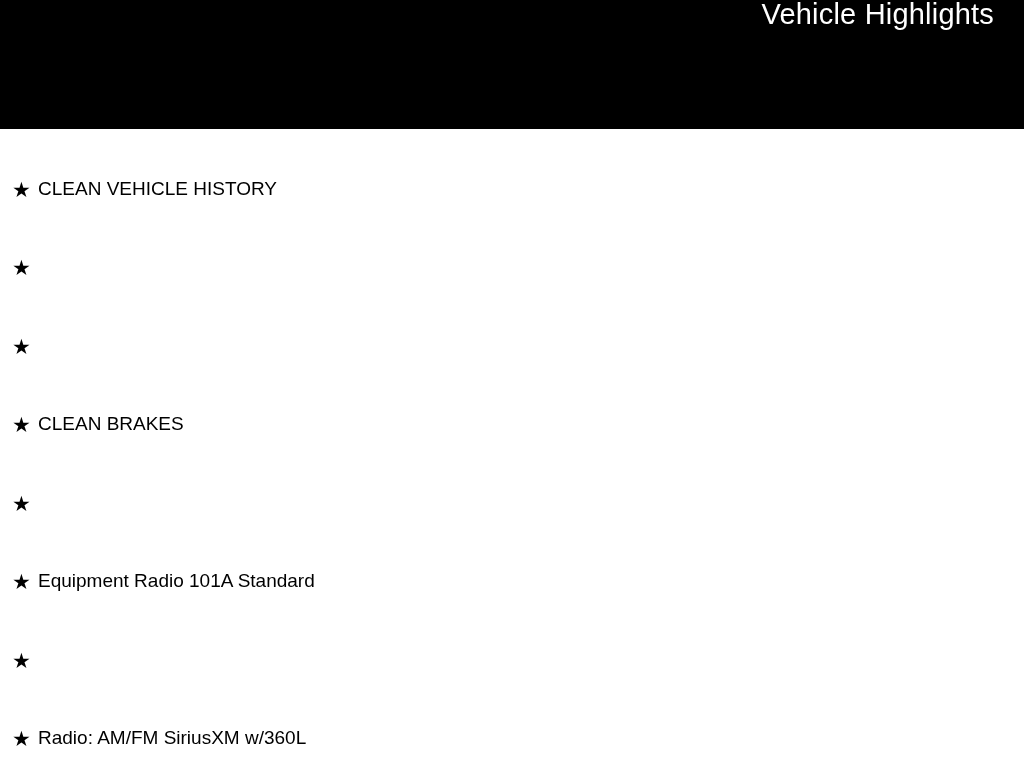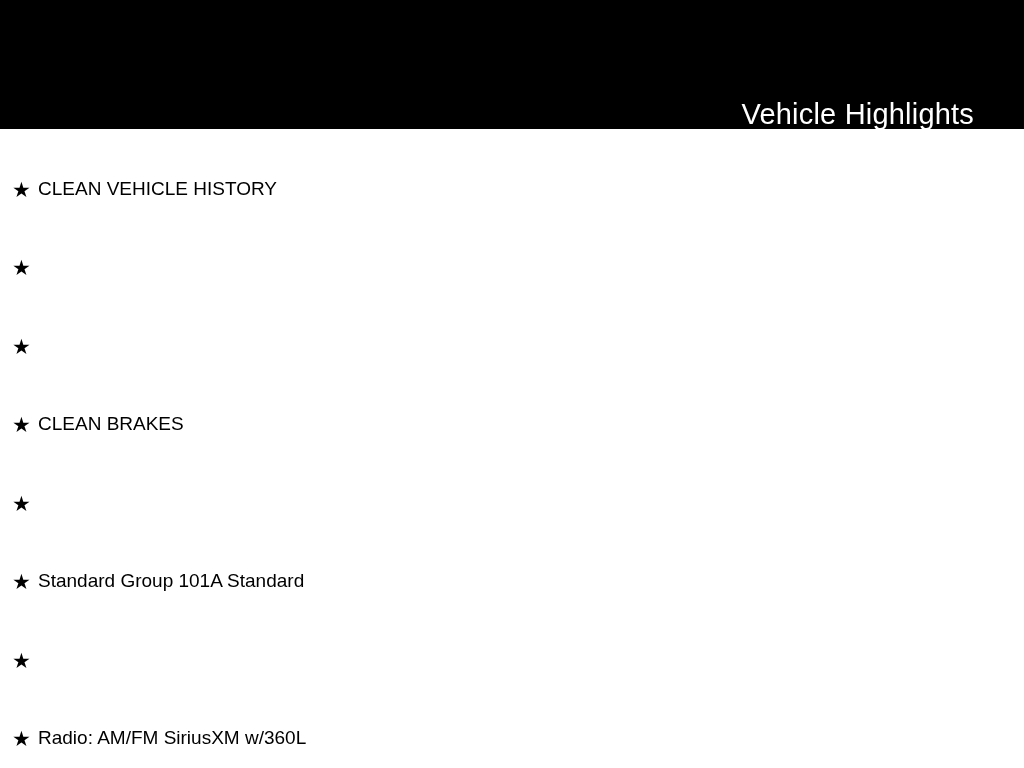--- a/index.html
+++ b/index.html
@@ -17,24 +17,24 @@
     position: relative;
     width: 1024px;
     height: 768px;
     background: #ffffff;
   }
   .header-bar {
     width: 1024px;
     height: 129px;
     background: #000000;
     display: flex;
-    align-items: flex-end;
+    align-items: flex-start;
     justify-content: flex-end;
     box-sizing: border-box;
-    padding-right: 50px;
+    padding-right: 30px;
   }
   .header-title {
     color: #ffffff;
     font-size: 29px;
     font-weight: normal;
     letter-spacing: 0.2px;
     line-height: 1;
   }
   .highlights-list {
     list-style: none;
@@ -86,21 +86,21 @@
     </li>
     <li class="highlight-item">
       <span class="star-icon">★</span>
       <span class="highlight-label">CLEAN BRAKES</span>
     </li>
     <li class="highlight-item">
       <span class="star-icon">★</span>
     </li>
     <li class="highlight-item">
       <span class="star-icon">★</span>
-      <span class="highlight-label">Standard Group 101A Standard</span>
+      <span class="highlight-label">Equipment Radio 101A Standard</span>
     </li>
     <li class="highlight-item">
       <span class="star-icon">★</span>
     </li>
     <li class="highlight-item">
       <span class="star-icon">★</span>
       <span class="highlight-label">Radio: AM/FM SiriusXM w/360L</span>
     </li>
   </ul>
 

